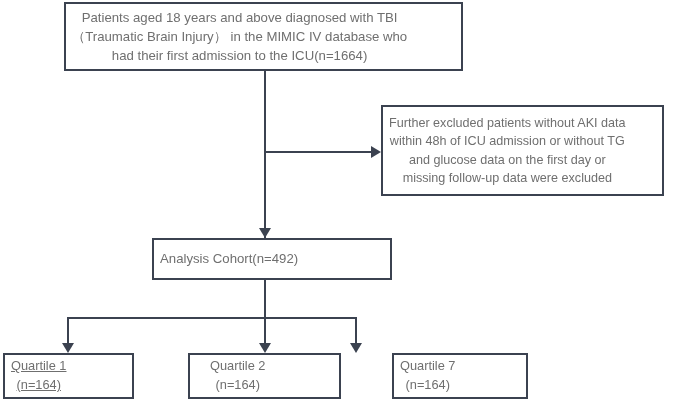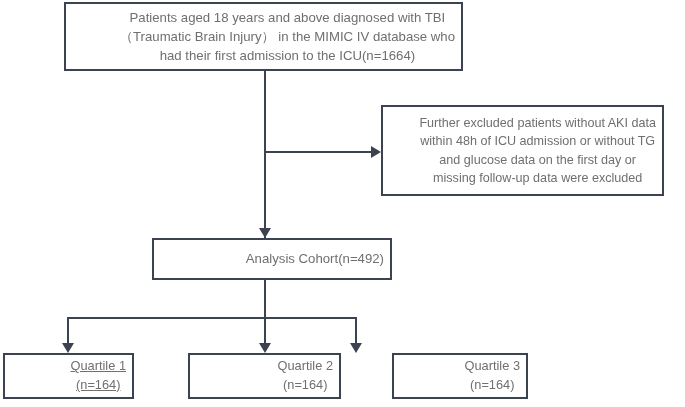--- a/index.html
+++ b/index.html
@@ -15,21 +15,21 @@
     font-family: "Liberation Sans", sans-serif;
     overflow: hidden;
   }
   .flow-box {
     position: absolute;
     box-sizing: border-box;
     border: 2px solid #3b4250;
     background: #ffffff;
     display: flex;
     align-items: center;
-    justify-content: flex-end;
+    justify-content: flex-start;
     text-align: center;
     color: #6f6f6f;
     line-height: 1.45;
     padding: 4px 6px;
   }
   .flow-box .txt {
     display: block;
     white-space: pre-line;
   }
 
@@ -156,17 +156,17 @@
 
   <div class="flow-box" id="box-q1">
     <span class="txt">Quartile 1
 (n=164)</span>
   </div>
   <div class="flow-box" id="box-q2">
     <span class="txt">Quartile 2
 (n=164)</span>
   </div>
   <div class="flow-box" id="box-q3">
-    <span class="txt">Quartile 3
+    <span class="txt">Quartile 7
 (n=164)</span>
   </div>
 
 </div>
 
 </body></html>

